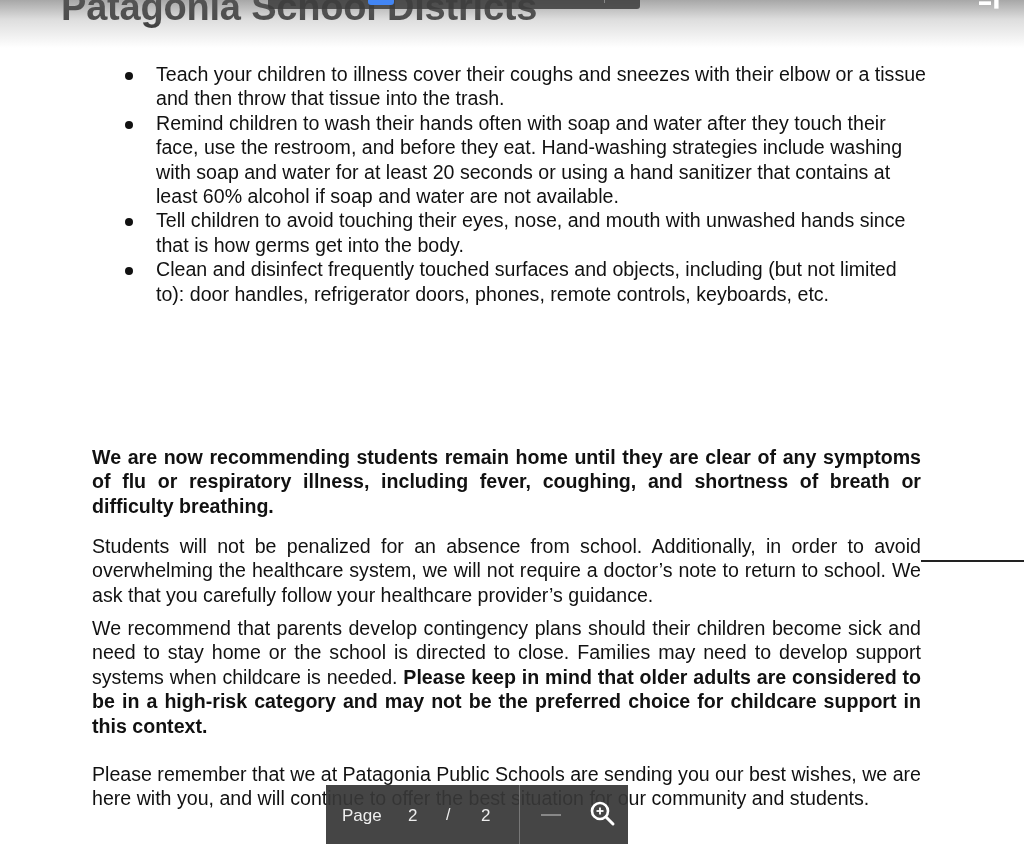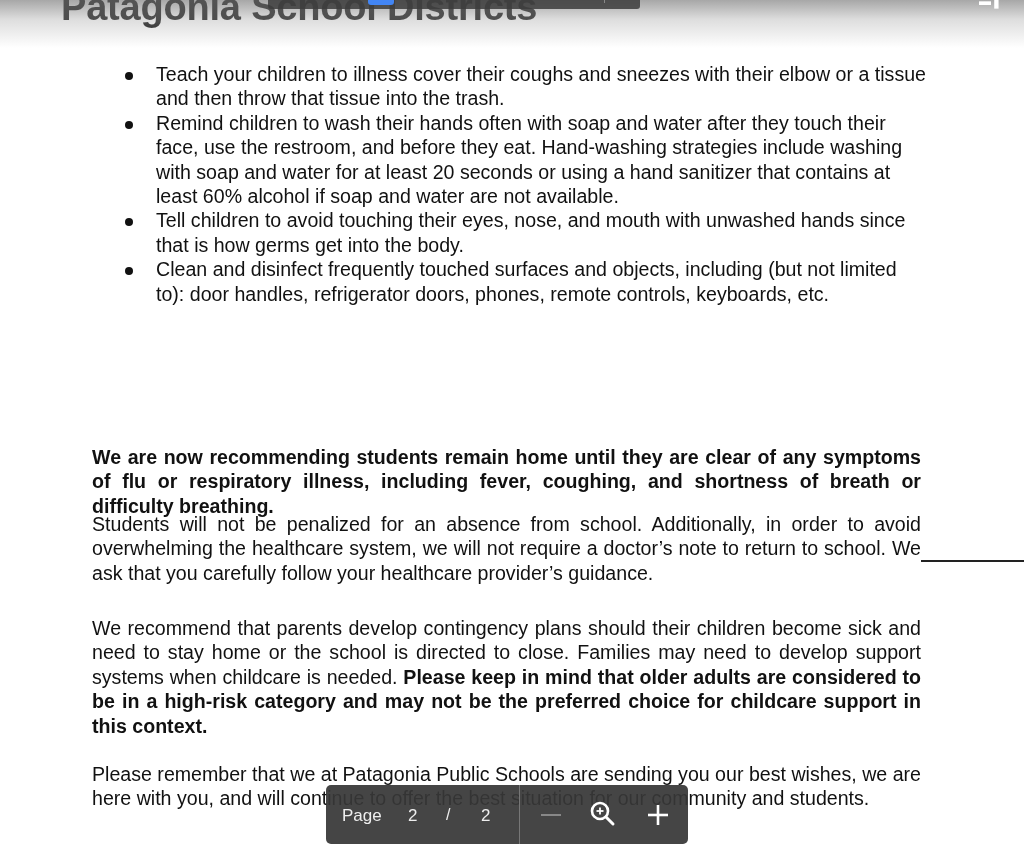--- a/index.html
+++ b/index.html
@@ -43,30 +43,30 @@
     ul.bullets li .dot {
       position: absolute; left: -31px; top: 10px; width: 8px; height: 8px; border-radius: 50%; background: #111;
     }
 
     .para {
       position: absolute; left: 92px; width: 829px;
       font-size: 19.6px; line-height: 24.4px; text-align: justify;
     }
     .para b { font-weight: bold; }
     #p1 { top: 397px; font-weight: bold; margin-top: 48px; }
-    #p2 { top: 512px; }
+    #p2 { top: 534px; }
     #p3 { top: 616px; }
     #p4 { top: 762px; }
     .p2-line {
       position: absolute; left: 921px; top: 560px; width: 103px; height: 2px; background: #222;
     }
 
     .page-toolbar {
-      position: absolute; left: 326px; top: 785px; width: 362px; height: 59px;
-      background: rgba(55,55,55,0.93); border-radius: 5px;
+      position: absolute; left: 326px; top: 785px; width: 302px; height: 59px;
+      background: rgba(55,55,55,0.93); border-radius: 0;
       color: #fff;
     }
     .page-toolbar .page-label { position: absolute; left: 16px; top: 21px; font-size: 17px; color: #eee; }
     .page-toolbar .page-cur { position: absolute; left: 82px; top: 21px; font-size: 17px; color: #eee; }
     .page-toolbar .page-slash { position: absolute; left: 120px; top: 21px; font-size: 16px; color: #eee; }
     .page-toolbar .page-total { position: absolute; left: 155px; top: 21px; font-size: 17px; color: #eee; }
     .page-toolbar .divider { position: absolute; left: 193px; top: 0; width: 1px; height: 59px; background: #777; }
     .page-toolbar .zoom-out { position: absolute; left: 212px; top: 17px; width: 28px; height: 26px; cursor: pointer; }
     .page-toolbar .zoom-out .bar { position: absolute; left: 3px; top: 12px; width: 20px; height: 2px; background: #888; }
     .page-toolbar .zoom-fit { position: absolute; left: 262px; top: 14px; width: 30px; height: 30px; cursor: pointer; }

